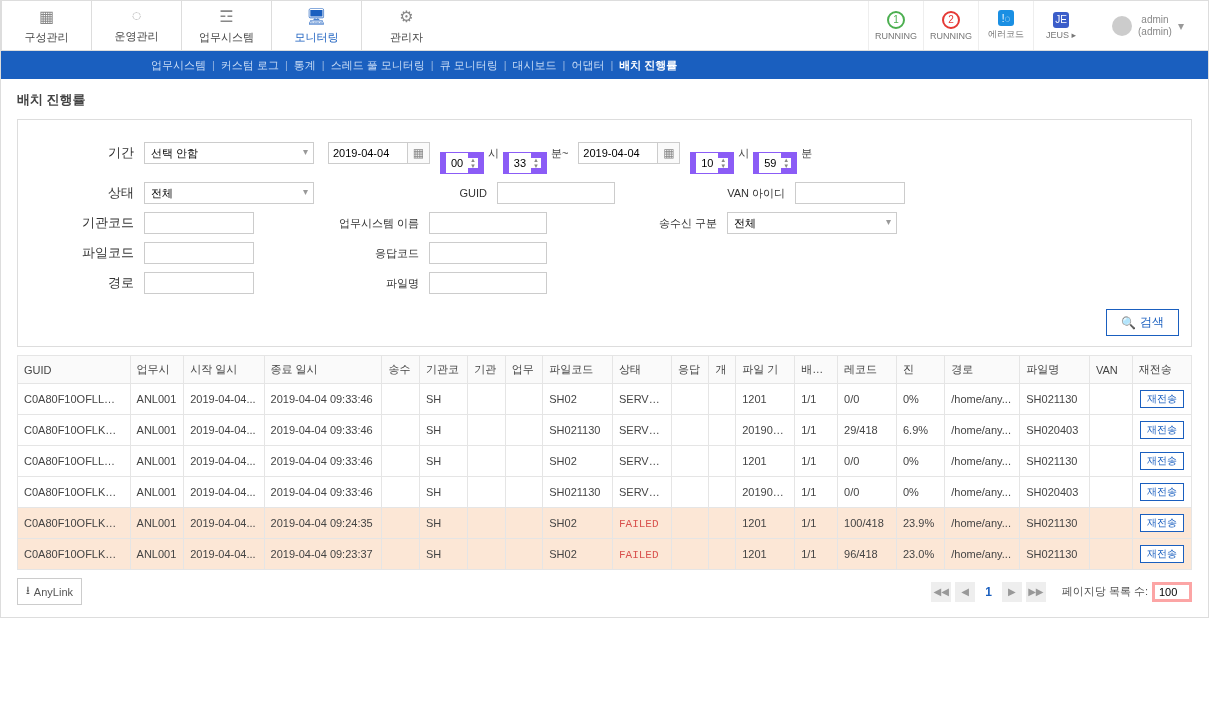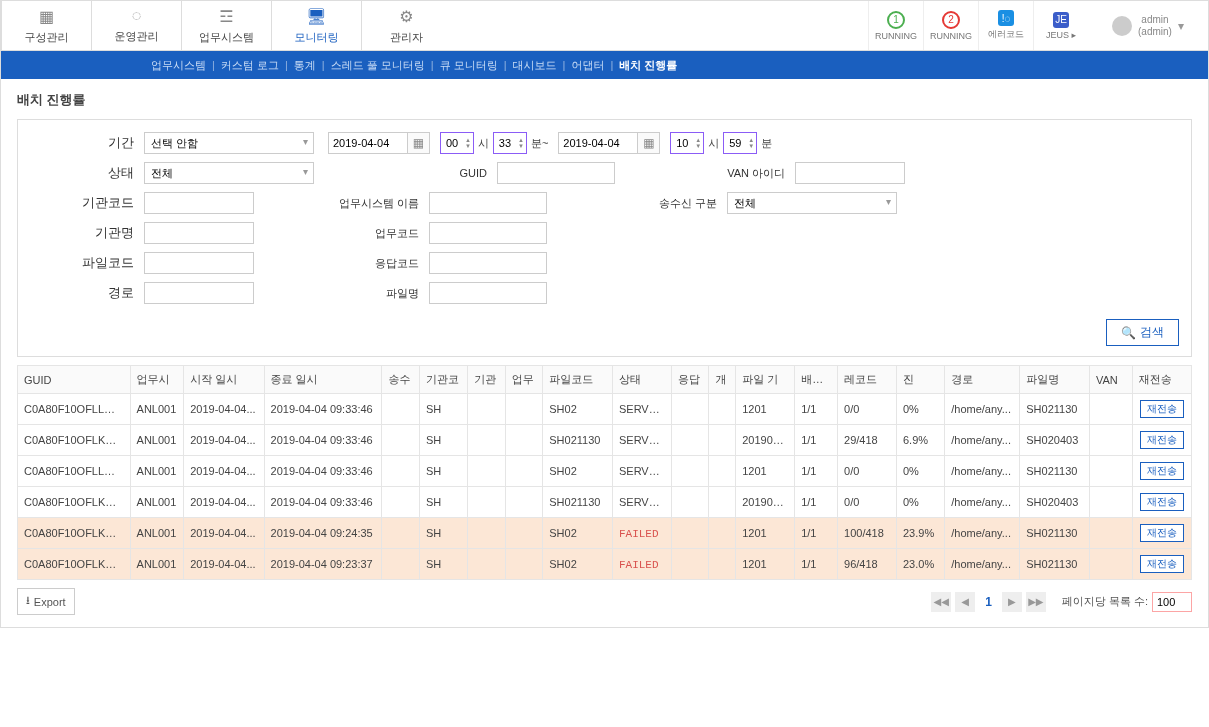--- a/index.html
+++ b/index.html
@@ -43,21 +43,21 @@
 .flabel2 { width: 290px; text-align: right; padding-right: 10px; color: #333; font-size: 11px; }
 .inp, .sel { border: 1px solid #ccc; height: 22px; padding: 0 6px; font-size: 11px; }
 .sel { appearance: none; background: #fff; padding-right: 20px; position: relative; }
 .sel-wrap { position: relative; display: inline-block; }
 .sel-wrap::after { content: "▾"; position: absolute; right: 6px; top: 4px; color: #999; font-size: 10px; pointer-events: none; }
 .inp.w118 { width: 118px; }
 .inp.w110 { width: 110px; }
 .date-box { border: 1px solid #ccc; height: 22px; display: flex; align-items: center; }
 .date-box input { border: none; height: 20px; width: 78px; padding: 0 4px; font-size: 11px; }
 .cal-icon { width: 22px; height: 22px; border: 1px solid #ccc; border-left: none; display: flex; align-items: center; justify-content: center; color: #888; background: #fafafa; }
-.spin { display: flex; align-items: center; border: 1px solid #8b5cf6; height: 22px; }
+.spin { display: flex; align-items: center; border: 6px solid #8b5cf6; height: 22px; margin-top: 20px; }
 .spin input { border: none; width: 22px; height: 20px; text-align: center; font-size: 11px; }
 .spin .arrows { display: flex; flex-direction: column; font-size: 6px; line-height: 6px; padding: 2px 2px; color: #888; }
 .timelabel { margin: 0 4px; font-size: 11px; }
 .search-btn { position: absolute; right: 12px; bottom: 10px; border: 1px solid #1a5fbf; color: #1a5fbf; background: #fff; padding: 4px 14px; font-size: 12px; cursor: pointer; display: flex; align-items: center; gap: 4px; }
 
 
 .grid { margin-top: 8px; }
 table { border-collapse: collapse; width: 100%; table-layout: fixed; }
 th, td { border: 1px solid #e5e5e5; padding: 6px 6px; font-size: 11px; text-align: left; overflow: hidden; white-space: nowrap; text-overflow: ellipsis; }
 th { background: #fafafa; color: #444; font-weight: normal; height: 28px; }
@@ -66,21 +66,21 @@
 .failed { color: #d9534f; font-family: Liberation Mono, monospace; }
 .resend-btn { border: 1px solid #1a5fbf; color: #1a5fbf; background: #fff; font-size: 10px; padding: 1px 6px; cursor: pointer; }
 
 
 .footer { display: flex; align-items: center; margin-top: 8px; }
 .export-btn { border: 1px solid #ccc; background: #fff; padding: 3px 8px; font-size: 11px; color: #555; cursor: pointer; display: flex; align-items: center; gap: 4px; }
 .pager { margin-left: auto; display: flex; align-items: center; gap: 4px; }
 .pgbtn { width: 20px; height: 20px; background: #eee; color: #999; display: flex; align-items: center; justify-content: center; font-size: 10px; cursor: pointer; }
 .pgcur { color: #1a5fbf; font-weight: bold; padding: 0 6px; }
 .pgsize-lbl { margin-left: 12px; font-size: 11px; color: #555; }
-.pgsize { border: 1px solid #fca5a5; height: 20px; width: 40px; padding: 0 4px; font-size: 11px; }
+.pgsize { border: 3px solid #fca5a5; height: 20px; width: 40px; padding: 0 4px; font-size: 11px; }
 </style>
 </head>
 <body>
 
 <div class="page">
 
   <div class="header">
     <div id="top-nav-container" style="display:flex;">
         <div class="nav-tab">
           <div class="icon">▦</div>
@@ -213,26 +213,20 @@
 
       <div class="frow">
         <div class="flabel">기관코드</div>
         <input class="inp w110" style="">
         <div class="flabel2" style="width:175px">업무시스템 이름</div>
         <input class="inp w118" style="">
         <div class="flabel2" style="width:180px">송수신 구분</div>
         <span class="sel-wrap"><input class="sel w110" value="전체" style=""></span>
       </div>
 
-      <div class="frow">
-        <div class="flabel">기관명</div>
-        <input class="inp w110" style="">
-        <div class="flabel2" style="width:175px">업무코드</div>
-        <input class="inp w118" style="">
-      </div>
 
       <div class="frow">
         <div class="flabel">파일코드</div>
         <input class="inp w110" style="">
         <div class="flabel2" style="width:175px">응답코드</div>
         <input class="inp w118" style="">
       </div>
 
       <div class="frow">
         <div class="flabel">경로</div>
@@ -428,21 +422,21 @@
               <td></td>
               <td style="text-align: center;"><button class="resend-btn">재전송</button></td>
             </tr>
           </tbody>
       </table>
     </div>
 
     <div class="footer">
       <button class="export-btn">
         <span>⭳</span>
-        <span>Export</span>
+        <span>AnyLink</span>
       </button>
       <div class="pager">
         <div class="pgbtn">◀◀</div>
         <div class="pgbtn">◀</div>
         <div class="pgcur">1</div>
         <div class="pgbtn">▶</div>
         <div class="pgbtn">▶▶</div>
         <span class="pgsize-lbl">페이지당 목록 수:</span>
         <input class="pgsize" value="100" style="">
       </div>

